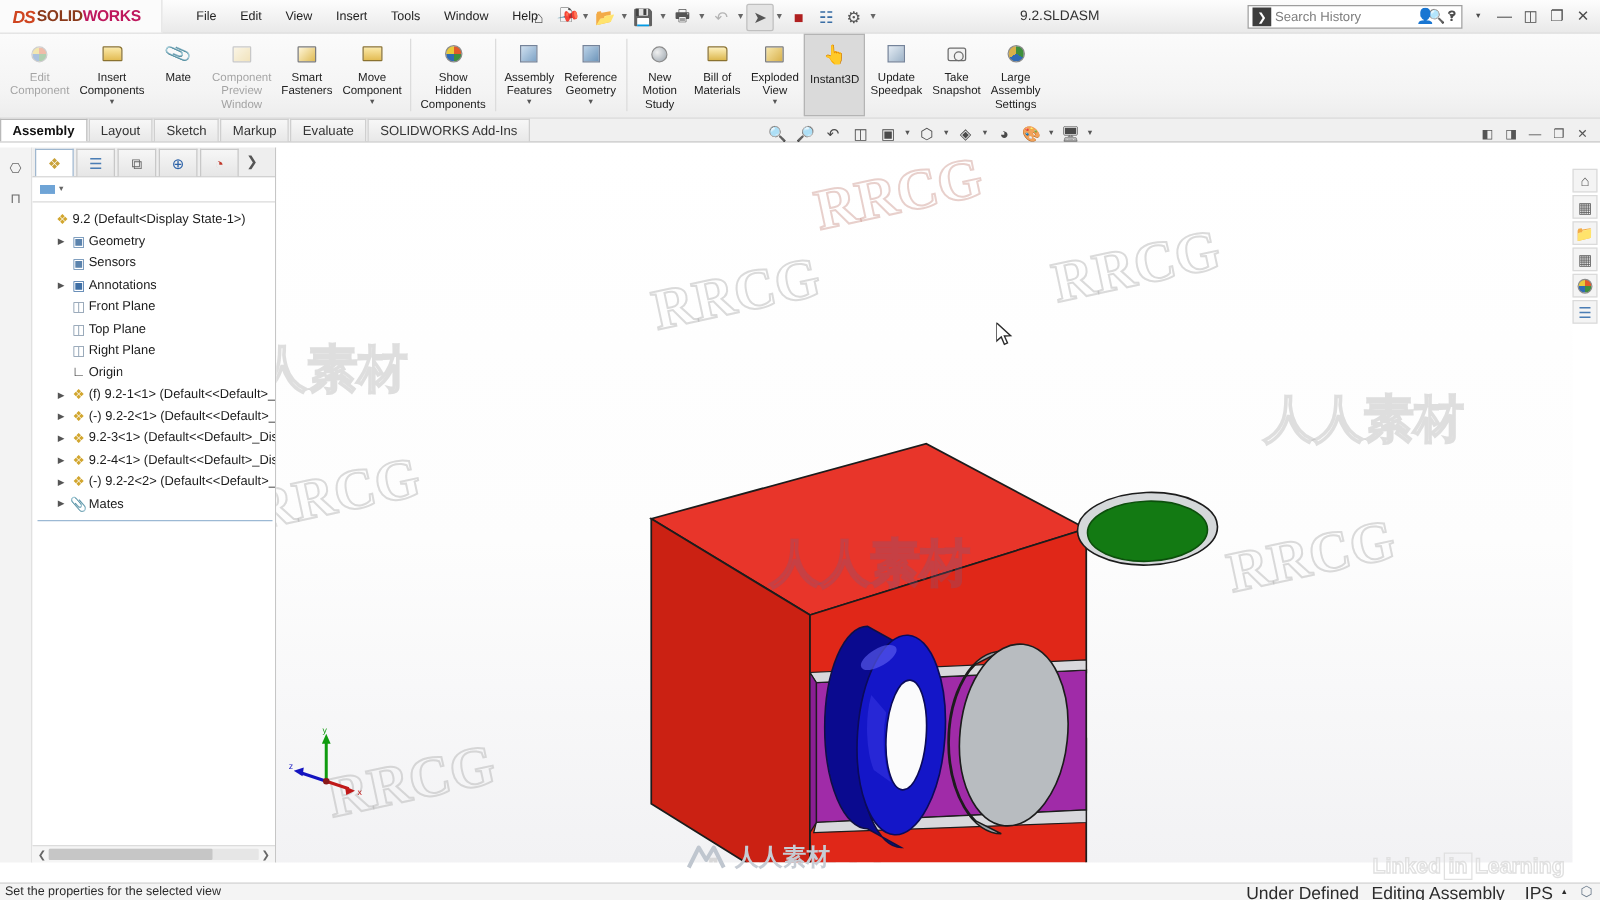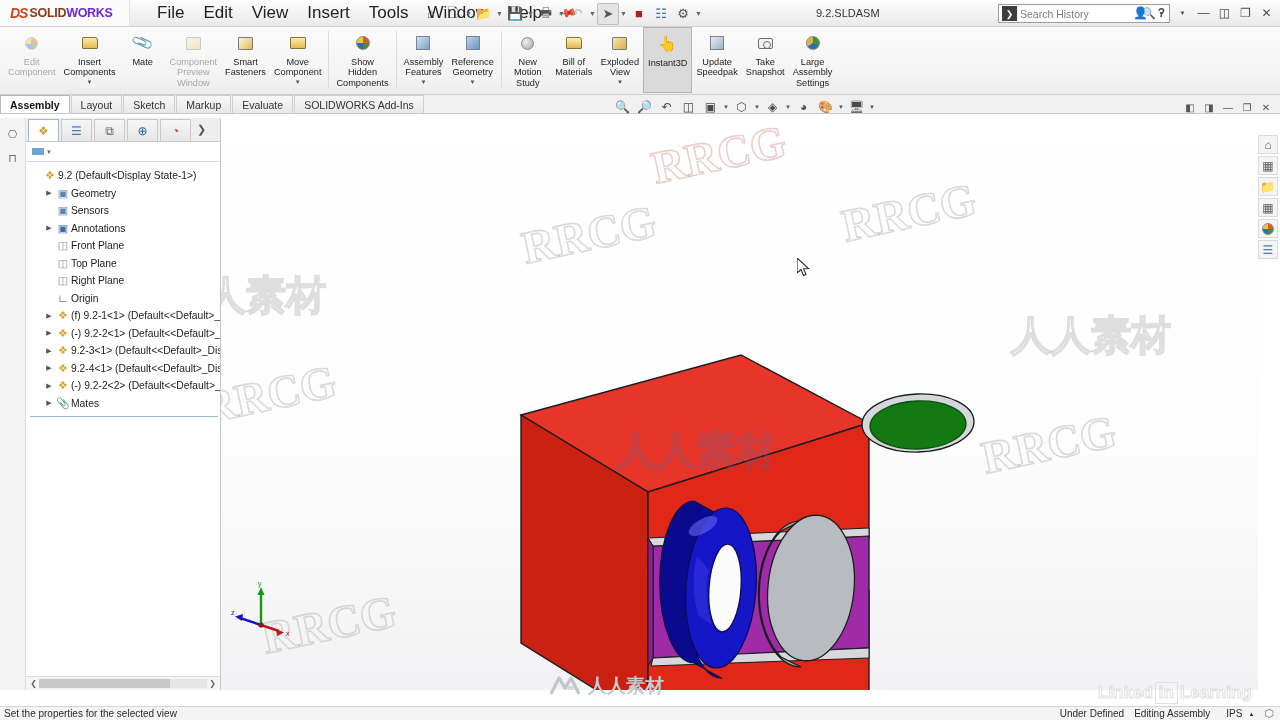--- a/index.html
+++ b/index.html
@@ -16,24 +16,24 @@
     background: linear-gradient(to bottom,#fdfdfd 0%,#f2f2f2 55%,#e9e9e9 100%);
     border-bottom: 1px solid #d2d2d2;
     display: flex; align-items: center;
   }
   .brand {
     width: 130px; height: 26px; display: flex; align-items: center;
     padding-left: 10px; background: #fbfbfb; border-right: 1px solid #e2e2e2;
   }
   .brand-ds { font-size: 14px; font-weight: bold; color: #cf4520; font-style: italic; letter-spacing: -1px; }
   .brand-sw { font-size: 12.5px; font-weight: bold; color: #8a3a1a; letter-spacing: -0.3px; margin-left: 2px; }
-  .brand-sw i { color: #6d28d9; font-style: normal; }
+  .brand-sw i { color: #be185d; font-style: normal; }
   .menubar { display: flex; align-items: center; margin-left: 18px; gap: 1px; }
   .menubar .mi {
-    font-size: 17px; color: #222; padding: 4px 9px; cursor: default; border-radius: 2px;
+    font-size: 10px; color: #222; padding: 4px 9px; cursor: default; border-radius: 2px;
   }
   .pin-icon { margin-left: 8px; color: #3b78b5; font-size: 12px; transform: rotate(35deg); }
 
   .qat { position: absolute; left: 420px; top: 2px; height: 23px; display: flex; align-items: center; gap: 0px; }
   .qbtn {
     width: 22px; height: 22px; display: flex; align-items: center; justify-content: center;
     font-size: 13px; color: #555; border-radius: 2px; cursor: default;
   }
   .qcaret { font-size: 7px; color: #666; width: 9px; text-align: center; cursor: default; }
   .qbtn.sel { background: #e4e4e4; border: 1px solid #bfbfbf; }
@@ -207,21 +207,21 @@
     border: 1px solid #c6c6c6; border-bottom: none; background: linear-gradient(to bottom,#f8f8f8,#eaeaea); cursor: default;
   }
   .btab.active { background: #fff; font-weight: bold; }
   .statusbar {
     position: absolute; top: 706px; left: 0; width: 1280px; height: 14px;
     background: #f4f4f4; border-top: 1px solid #d4d4d4;
     display: flex; align-items: center; font-size: 10px; color: #2b2b2b;
   }
   .st-msg { padding-left: 4px; }
   .st-r { position: absolute; right: 6px; display: flex; align-items: center; gap: 16px; }
-  .st-r span { font-size: 10px; }
+  .st-r span { font-size: 14px; }
 </style>
 </head>
 <body>
 
 <div id="app">
 
   <div class="titlebar">
     <div class="brand">
       <span class="brand-ds">DS</span>
       <span class="brand-sw">SOLID<i>WORKS</i></span>

